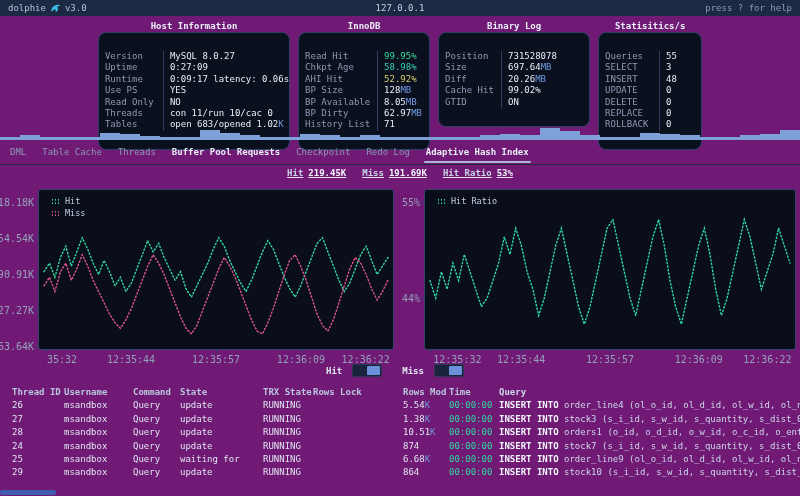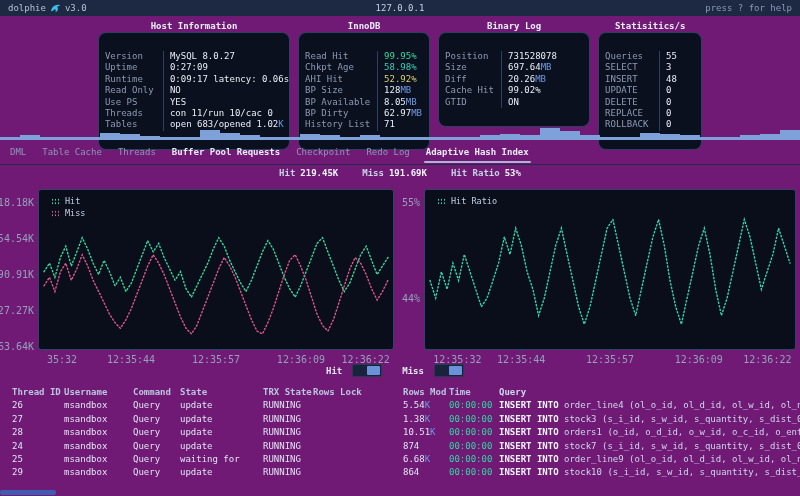--- a/index.html
+++ b/index.html
@@ -27,21 +27,21 @@
   
   .spark{height:14px;margin-top:3px;display:flex;align-items:flex-end;}
   .sbar{flex:1;background:#7fa1d9;}
   
   .tabbar{height:24px;display:flex;align-items:center;gap:16px;padding-left:10px;border-bottom:1px solid #1f2b49;}
   .tab{color:#8b99b5;position:relative;white-space:nowrap;cursor:default;}
   .tab.bold,.tab.active{color:#e8edf6;font-weight:bold;}
   .tab.active::after{content:'';position:absolute;left:-2px;right:-2px;bottom:-6px;height:2px;background:#a9b6d4;border-radius:1px;}
   
   .graphs{position:relative;height:216px;}
-  .graph-stats{display:flex;justify-content:center;gap:24px;padding-top:3px;}
+  .graph-stats{display:flex;justify-content:center;gap:16px;padding-top:3px;text-decoration:underline;}
   .gs-label{color:#c7d2e4;font-weight:bold;margin-right:5px;}
   .gs-value{color:#f0f4fa;font-weight:bold;}
   .plot{position:absolute;top:24px;height:159px;background:#0a0e1b;border:1px solid #32436b;border-radius:3px;}
   #chart-0{left:38px;width:354px;}
   #chart-1{left:424px;width:370px;}
   .legend{position:absolute;top:6px;left:12px;display:flex;flex-direction:column;gap:2px;}
   .legend-item{display:flex;align-items:center;gap:5px;}
   .legend-dot{width:9px;height:7px;background-size:3px 3.5px;}
   .legend-label{font-size:8.5px;color:#c4cfe2;}
   .ylabel{position:absolute;right:calc(100% + 5px);font-size:10px;color:#93a1ba;white-space:nowrap;}
@@ -101,26 +101,26 @@
           </div>
           <div class="prow">
             <span class="plabel">Uptime</span>
             <span class="pvalue">0:27:09</span>
           </div>
           <div class="prow">
             <span class="plabel">Runtime</span>
             <span class="pvalue">0:09:17 latency: 0.06s</span>
           </div>
           <div class="prow">
+            <span class="plabel">Use PS</span>
+            <span class="pvalue">YES</span>
+          </div>
+          <div class="prow">
             <span class="plabel">Read Only</span>
             <span class="pvalue">NO</span>
-          </div>
-          <div class="prow">
-            <span class="plabel">Use PS</span>
-            <span class="pvalue">YES</span>
           </div>
           <div class="prow">
             <span class="plabel">Threads</span>
             <span class="pvalue">con 11/run 10/cac 0</span>
           </div>
           <div class="prow">
             <span class="plabel">Tables</span>
             <span class="pvalue">open 683/opened 1.02<span class="suffix">K</span></span>
           </div>
         </div>

